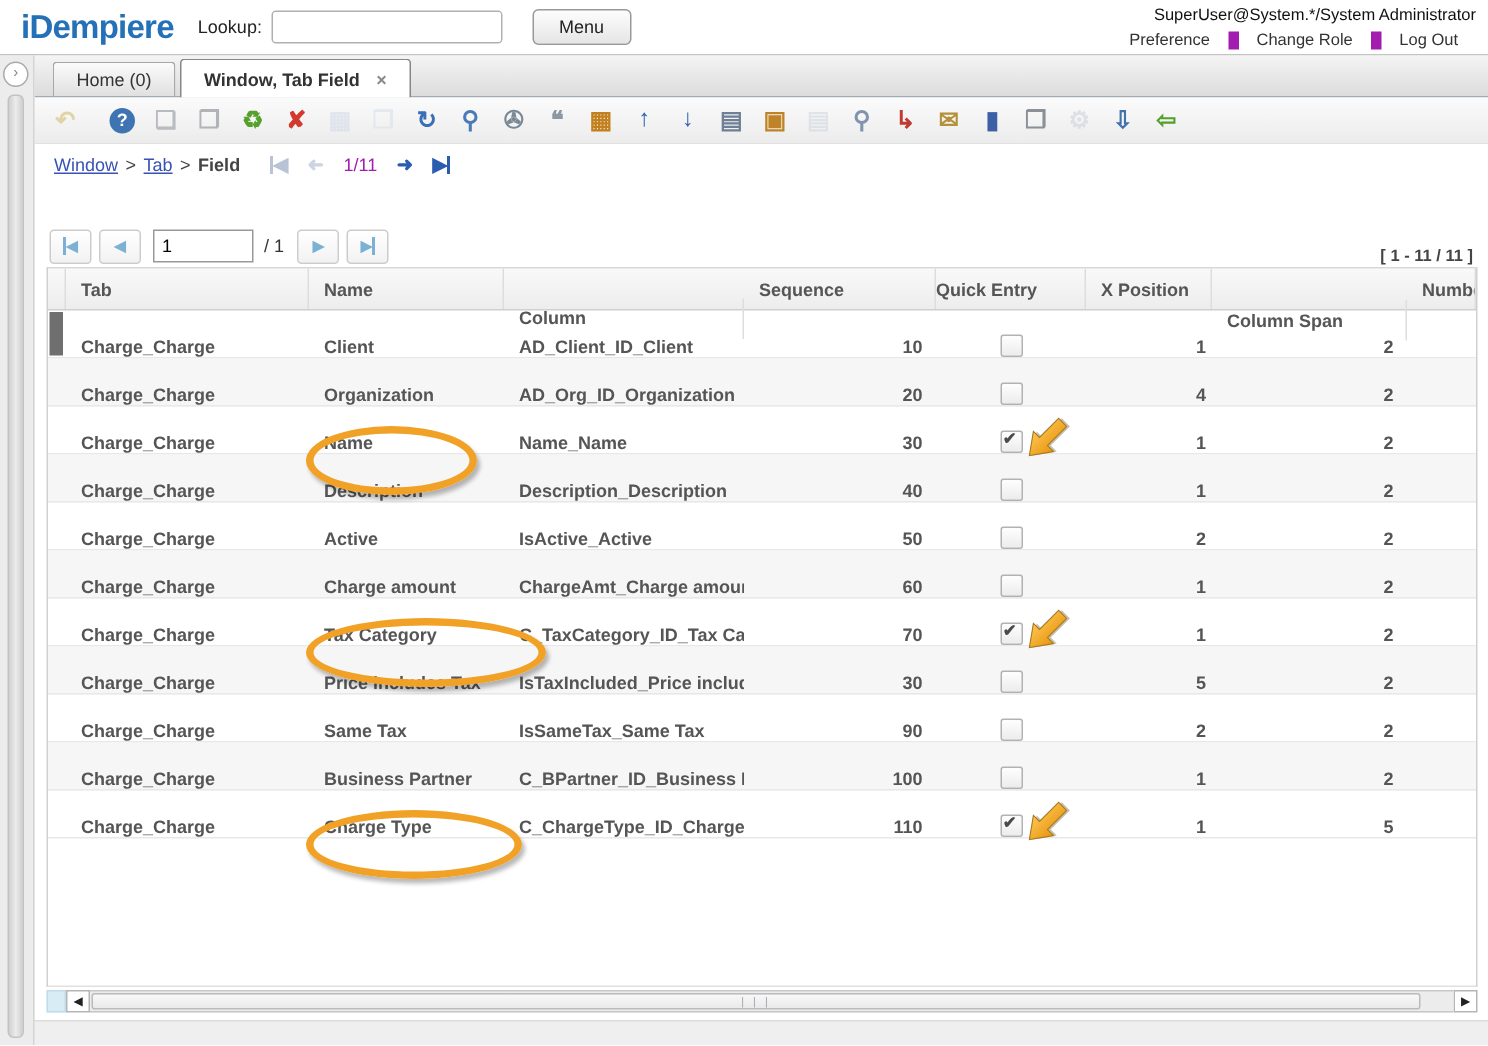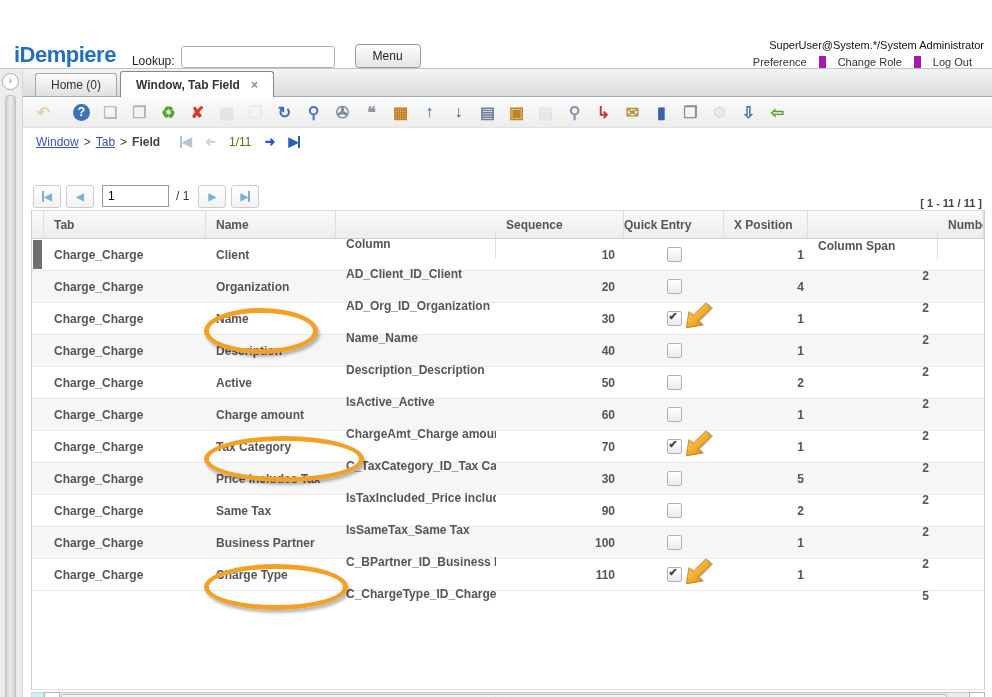--- a/index.html
+++ b/index.html
@@ -1,20 +1,20 @@
 <!DOCTYPE html>
 <html><head>
 <meta charset="utf-8">
 <style>
   html,body{margin:0;padding:0;background:#fff;}
   .page{position:relative;width:992px;height:697px;overflow:hidden;background:#fff;
         font-family:"Liberation Sans",sans-serif;font-size:12px;color:#333;}
 
   
-  .topbar{height:36px;display:flex;align-items:flex-end;padding-left:14px;position:relative;margin-top:32px;}
+  .topbar{height:36px;display:flex;align-items:center;padding-left:14px;position:relative;}
   .logo{font-size:22px;font-weight:bold;color:#2471b8;letter-spacing:-0.5px;margin-right:16px;}
   .lookup-label{color:#222;margin-right:6px;}
   .combo{width:152px;height:20px;border:1px solid #b0b0b0;border-radius:3px;background:#fff;display:flex;overflow:hidden;}
   .combo input{flex:1;border:none;outline:none;font:inherit;padding:0 4px;}
   .menu-btn{margin-left:20px;height:24px;padding:0 17px;border:1px solid #999;border-radius:4px;
             background:linear-gradient(#fdfdfd,#e5e5e5);font:inherit;color:#222;}
   .top-right{margin-left:auto;padding-right:8px;text-align:right;font-size:11px;}
   .user-line{color:#111;margin-bottom:5px;}
   .top-links{display:flex;justify-content:flex-end;align-items:center;color:#333;}
   .top-links .tlink{padding:0 12px;}
@@ -47,39 +47,39 @@
   .glyph-round{width:17px;height:17px;border-radius:50%;display:flex;align-items:center;justify-content:center;
                font-size:12px;font-weight:bold;}
 
   
   .crumbrow{height:28px;display:flex;align-items:center;padding-left:13px;}
   .crumb-link{color:#3a52b4;text-decoration:underline;}
   .crumb-sep{margin:0 5px;color:#444;}
   .crumb-current{font-weight:bold;color:#444;}
   .recnav{display:flex;align-items:center;margin-left:20px;gap:13px;}
   .navic{font-size:13px;font-weight:bold;line-height:12px;}
-  .nav-pos{color:#4d7c0f;font-size:12px;}
+  .nav-pos{color:#a21caf;font-size:12px;}
 
   .whitegap{height:26px;}
 
   
   .pagerow{height:28px;display:flex;align-items:center;padding-left:10px;position:relative;}
   .pgbtn{width:26px;height:21px;border:1px solid #ccc;border-radius:3px;background:linear-gradient(#fff,#f2f2f2);
          display:flex;align-items:center;justify-content:center;font-size:10px;font-weight:bold;color:#7cb1d6;margin-right:5px;}
   .pg-input{width:58px;height:18px;border:1px solid #999;margin:0 7px 0 3px;padding-left:5px;font:inherit;}
   .pg-total{color:#333;margin-right:9px;}
   .range{position:absolute;right:10px;bottom:1px;font-size:11px;font-weight:bold;color:#444;}
 
   
   .grid{flex:1;margin:0 7px 0 8px;border-left:1px solid #d0d0d0;border-right:1px solid #d0d0d0;
         border-bottom:1px solid #e0e0e0;background:#fff;overflow:visible;min-height:0;}
   .ghead{display:flex;height:27px;align-items:center;background:linear-gradient(#f9f9f9,#ededed);
          border-top:1px solid #d8d8d8;border-bottom:1px solid #cfcfcf;font-weight:bold;color:#555;}
   .ghead .cell{height:100%;display:flex;align-items:center;border-right:1px solid #ddd;}
-  .grow{display:flex;height:31px;align-items:center;border-bottom:1px solid #e8e8e8;font-weight:bold;color:#555;}
+  .grow{display:flex;height:31px;align-items:flex-end;border-bottom:1px solid #e8e8e8;font-weight:bold;color:#555;}
   .grow.alt{background:#f6f6f6;}
   .cell{box-sizing:border-box;white-space:nowrap;overflow:hidden;padding-left:10px;}
   .rel{position:relative;overflow:visible;}
   .c0{width:12px;padding:0;height:100%;position:relative;}
   .c1{width:162px;}
   .c2{width:130px;}
   .c3{width:160px;margin-top:39px;}
   .c4{width:128px;text-align:right;padding-right:9px;padding-left:0;}
   .c5{width:100px;padding:0;text-align:center;}
   .c6{width:84px;text-align:right;padding-right:4px;padding-left:0;}

